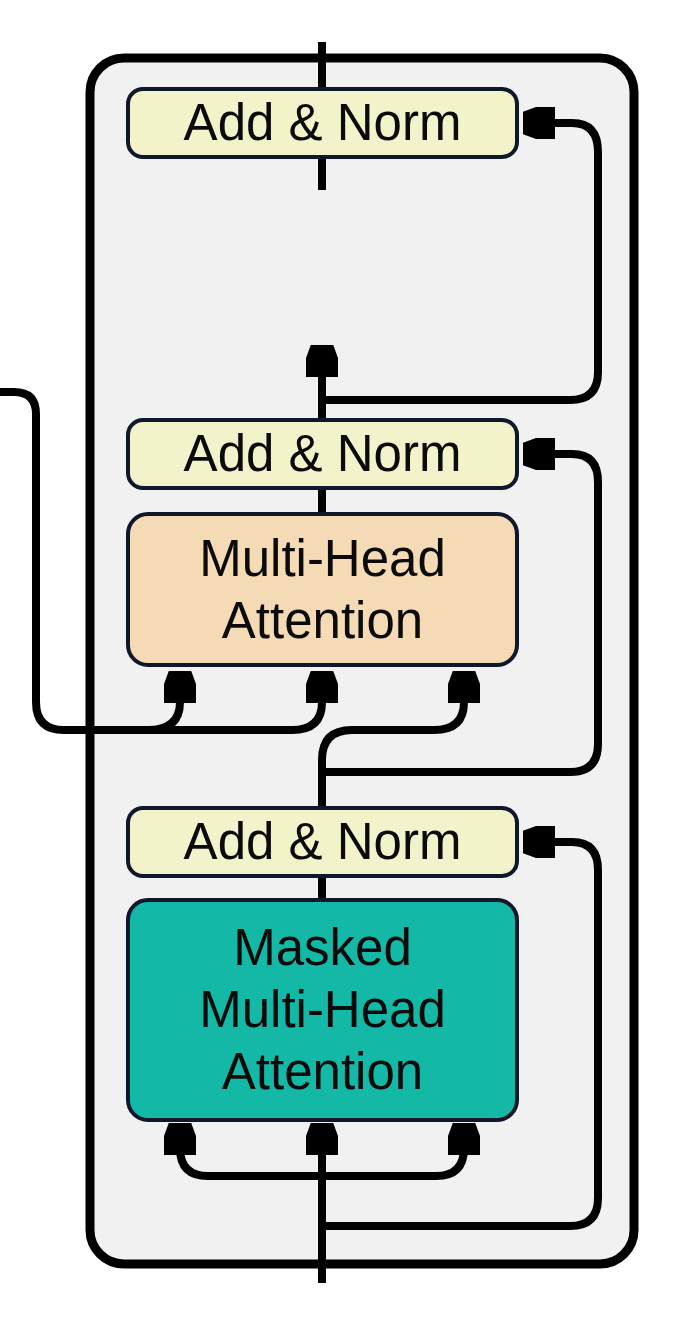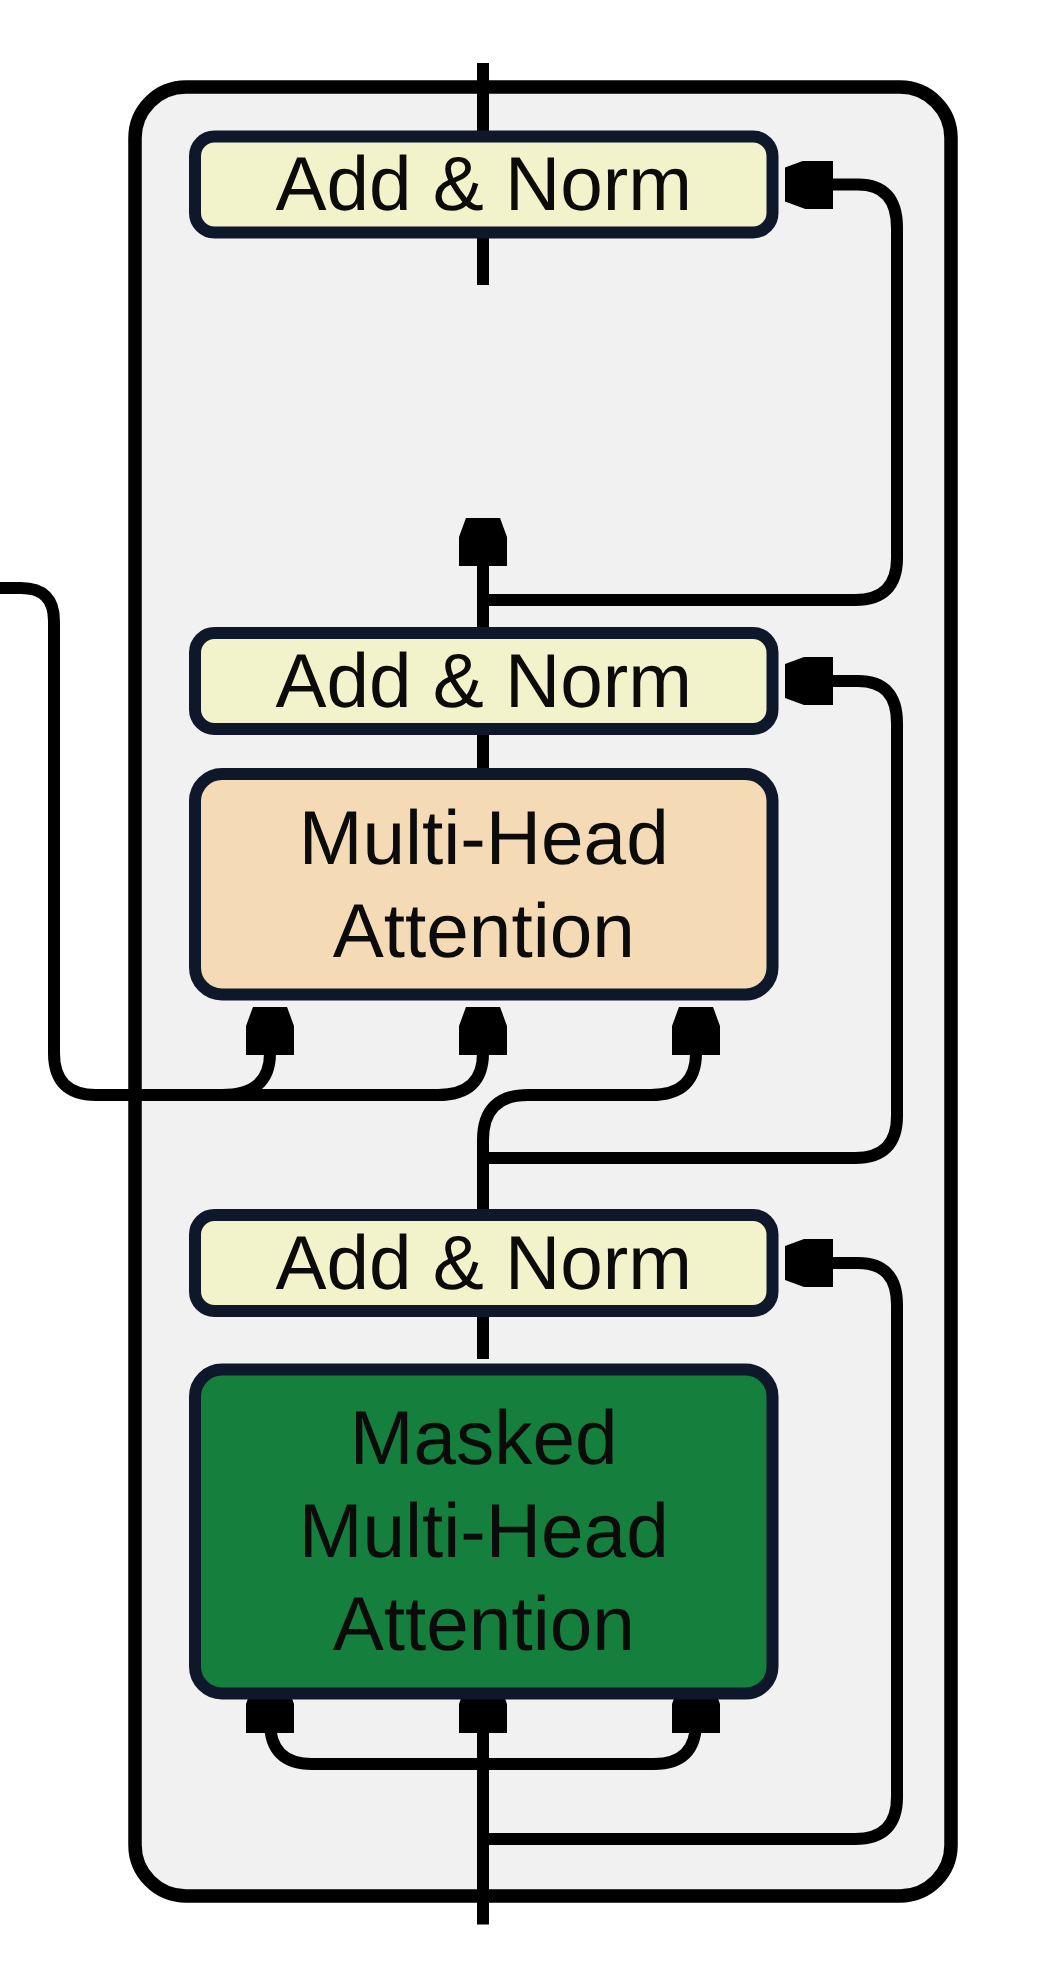--- a/index.html
+++ b/index.html
@@ -27,21 +27,21 @@
     stroke: #000000;
     stroke-width: 8;
   }
   .wires rect.container {
     fill: #f1f1f2;
     stroke-width: 9;
   }
   .box {
     position: absolute;
     box-sizing: border-box;
-    border: 8px solid #0f172a;
+    border: 4px solid #0f172a;
     display: flex;
     align-items: center;
     justify-content: center;
     text-align: center;
     color: #0b0b0b;
     font-size: 51px;
     line-height: 62px;
     white-space: pre-line;
     letter-spacing: 0px;
   }
@@ -98,17 +98,17 @@
   <div class="box small add-norm-top" style="background: rgb(243, 243, 203);">Add &amp; Norm</div>
 
 
   <div class="box small add-norm-middle" style="background: rgb(243, 243, 203);">Add &amp; Norm</div>
 
   <div class="box big mha" style="background: rgb(245, 219, 181);">Multi-Head
 Attention</div>
 
   <div class="box small add-norm-bottom" style="background: rgb(243, 243, 203);">Add &amp; Norm</div>
 
-  <div class="box big masked-mha" style="background: #15803d; margin-top: 11px;">Masked
+  <div class="box big masked-mha" style="background: #14b8a6;">Masked
 Multi-Head
 Attention</div>
 
 </div>
 
 </body></html>

